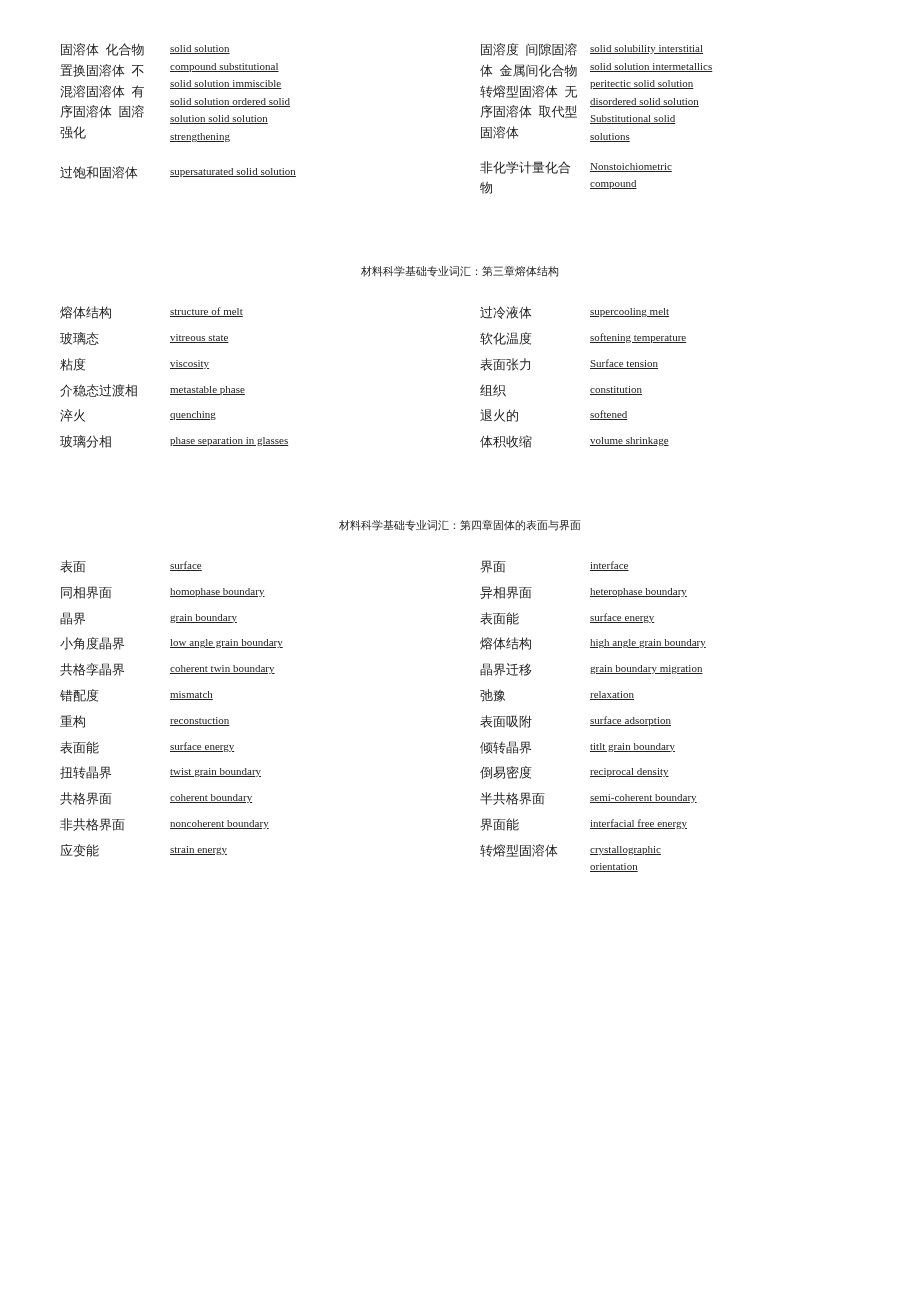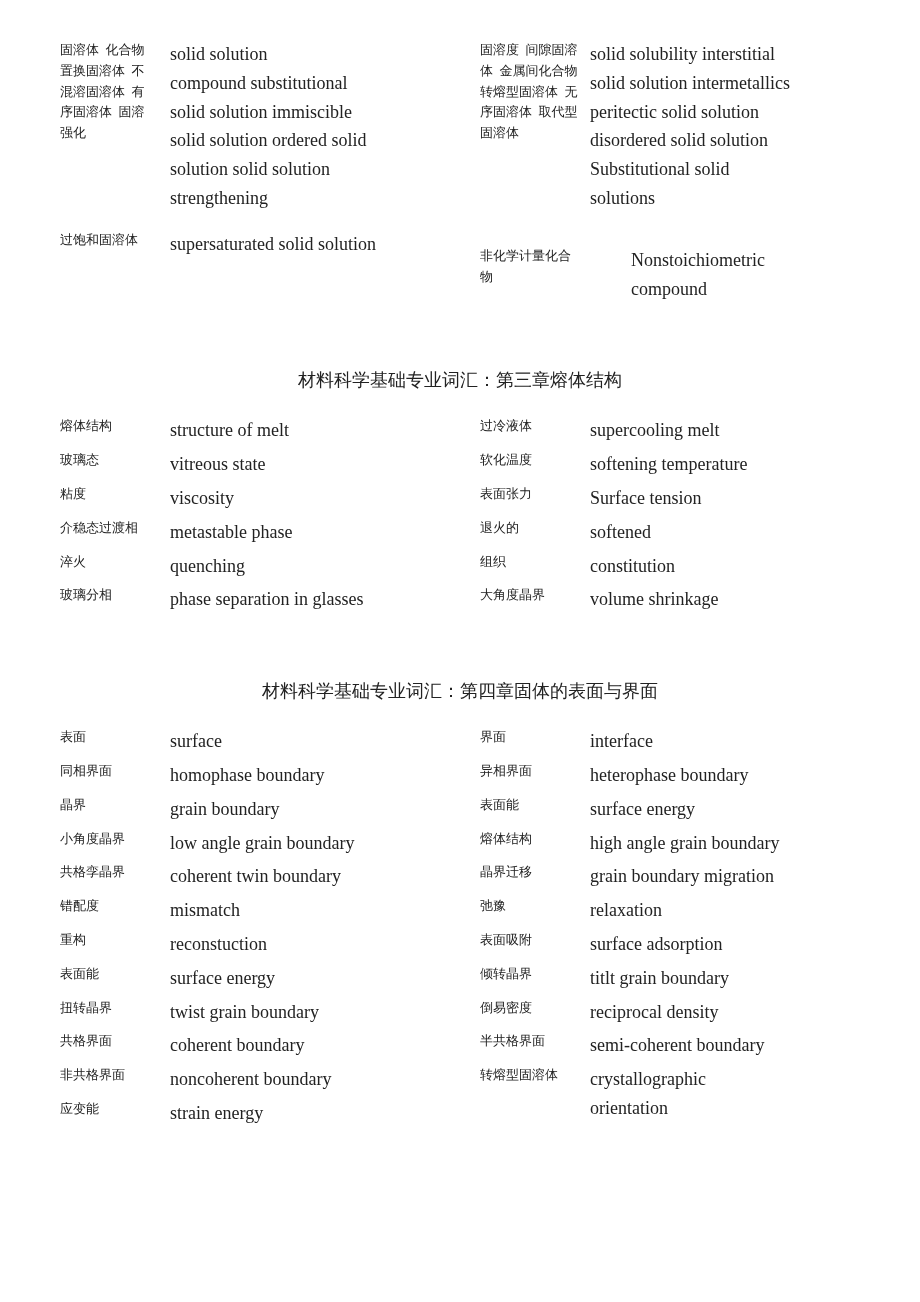--- a/index.html
+++ b/index.html
@@ -8,21 +8,21 @@
       font-size: 13px;
       color: #222;
       background: #fff;
       width: 920px;
       min-height: 1302px;
       padding: 40px 60px;
     }
     .section { margin-bottom: 50px; }
     .section-title {
       text-align: center;
-      font-size: 18px;
+      font-size: 11px;
       font-weight: normal;
       margin-bottom: 24px;
       color: #222;
     }
     .vocab-grid {
       display: grid;
       grid-template-columns: 1fr 1fr;
       column-gap: 40px;
       row-gap: 0;
     }
@@ -41,23 +41,24 @@
       min-width: 110px;
       max-width: 140px;
       white-space: pre-wrap;
       color: #222;
       font-size: 13px;
       flex-shrink: 0;
     }
     .en {
       flex: 1;
       color: #222;
-      font-size: 18px;
-      white-space: pre-wrap;
-      line-height: 1.6;
+      font-size: 11px;
+      white-space: pre-wrap;
+      line-height: 1.6;
+      text-decoration: underline;
     }
     .top-section {
       margin-bottom: 60px;
     }
     .top-grid {
       display: grid;
       grid-template-columns: 1fr 1fr;
       column-gap: 40px;
     }
     .multi-zh {
@@ -102,21 +103,21 @@
 转熔型固溶体  无
 序固溶体  取代型
 固溶体</span>
         <span class="en multi-en">solid solubility interstitial
 solid solution intermetallics
 peritectic solid solution
 disordered solid solution
 Substitutional solid
 solutions</span>
       </div>
-      <div class="vocab-row" style="margin-top:28px;gap:41px;">
+      <div class="vocab-row" style="margin-top:7px;">
         <span class="zh multi-zh">非化学计量化合
 物</span>
         <span class="en multi-en">Nonstoichiometric
 compound</span>
       </div>
     </div>
   </div>
 </div>
 
 <div class="section" style="margin-top: 60px;">
@@ -155,29 +156,29 @@
         </div>
         <div class="vocab-row">
           <span class="zh">软化温度</span>
           <span class="en">softening temperature</span>
         </div>
         <div class="vocab-row">
           <span class="zh">表面张力</span>
           <span class="en">Surface tension</span>
         </div>
         <div class="vocab-row">
+          <span class="zh">组织</span>
+          <span class="en">constitution</span>
+        </div>
+        <div class="vocab-row">
           <span class="zh">退火的</span>
           <span class="en">softened</span>
         </div>
         <div class="vocab-row">
-          <span class="zh">组织</span>
-          <span class="en">constitution</span>
-        </div>
-        <div class="vocab-row">
-          <span class="zh">大角度晶界</span>
+          <span class="zh">体积收缩</span>
           <span class="en">volume shrinkage</span>
         </div>
       </div>
   </div>
 </div>
 
 <div class="section" style="margin-top: 60px;">
   <div class="section-title">材料科学基础专业词汇：第四章固体的表面与界面</div>
   <div class="vocab-grid" style="margin-top:10px;">
     <div class="vocab-col" id="s3c1">
@@ -265,19 +266,23 @@
         </div>
         <div class="vocab-row">
           <span class="zh">倒易密度</span>
           <span class="en">reciprocal density</span>
         </div>
         <div class="vocab-row">
           <span class="zh">半共格界面</span>
           <span class="en">semi-coherent boundary</span>
         </div>
         <div class="vocab-row">
+          <span class="zh">界面能</span>
+          <span class="en">interfacial free energy</span>
+        </div>
+        <div class="vocab-row">
           <span class="zh">转熔型固溶体</span>
           <span class="en">crystallographic
 orientation</span>
         </div>
       </div>
   </div>
 </div>
 
 </body></html>

